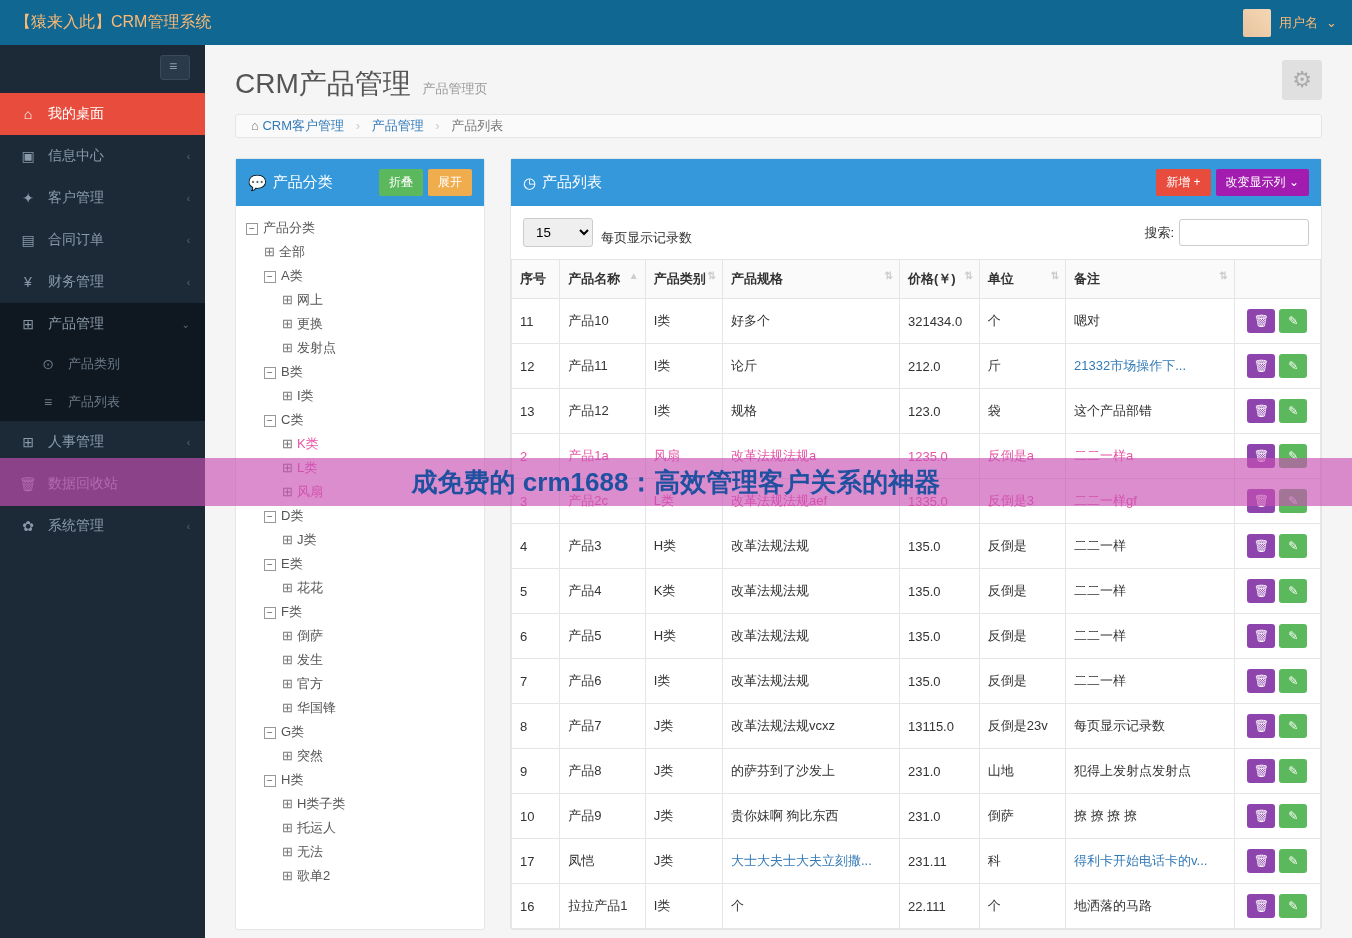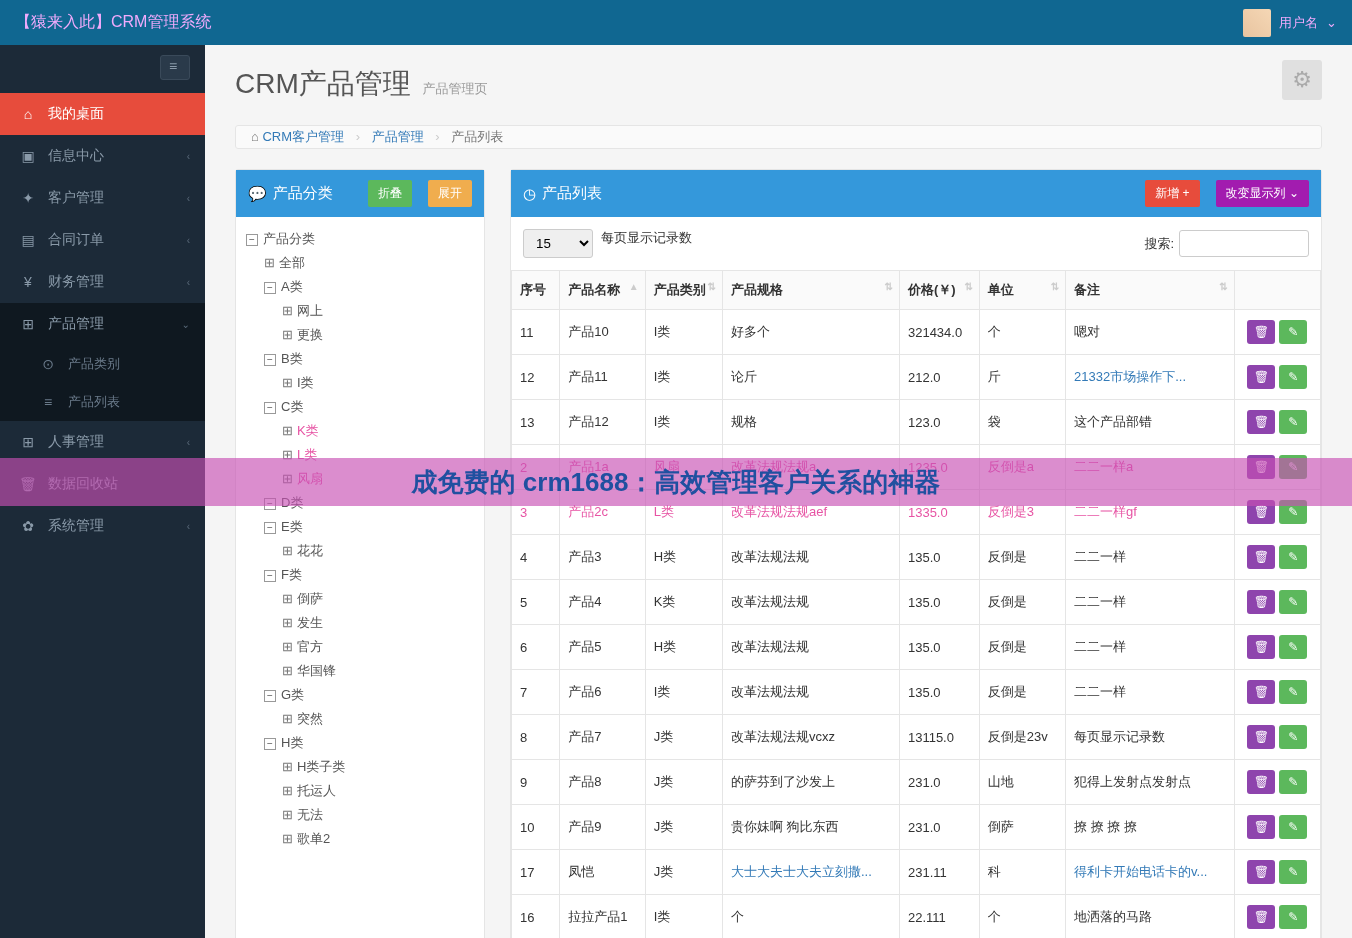--- a/index.html
+++ b/index.html
@@ -1,62 +1,62 @@
 <!DOCTYPE html>
 <html><head>
 <meta charset="utf-8">
 <style>
 *{margin:0;padding:0;box-sizing:border-box;font-family:"Microsoft YaHei",sans-serif}
 body{background:#f5f5f5;font-size:13px;color:#333}
-.header{background:#106791;height:45px;display:flex;align-items:center;justify-content:space-between;padding:8px 15px;color:#f0abfc}
+.header{background:#106791;height:45px;display:flex;align-items:center;justify-content:space-between;padding:8px 15px;color:#fdba74}
 .header-title{font-size:16px}
 .header-user{display:flex;align-items:center;gap:8px;cursor:pointer}
 .avatar{width:28px;height:28px;background:linear-gradient(45deg,#e8c4a0,#f5d7b5);border-radius:2px}
 .layout{display:flex;height:calc(100vh - 45px)}
 .sidebar{width:205px;background:#1c2a38;color:#8a9aa9;overflow-y:auto}
 .sidebar-toggle{text-align:right;padding:10px 15px;background:#1c2a38}
 .toggle-btn{display:inline-block;width:30px;height:25px;background:#2a3a4a;border:1px solid #3a4a5a;border-radius:3px;cursor:pointer;position:relative}
 .toggle-btn::before{content:"≡";position:absolute;top:2px;left:8px;color:#8a9aa9;font-size:14px}
 .menu-item{display:flex;align-items:center;padding:12px 18px;cursor:pointer;font-size:14px;position:relative}
 .menu-item.active{background:#e74c3c;color:#fff}
 .menu-item.expanded{background:#0f1820}
 .menu-icon{width:20px;margin-right:10px;text-align:center;font-size:14px}
 .menu-chevron{position:absolute;right:15px;font-size:10px;color:#5a6a7a}
 .submenu{background:#0f1820;padding-left:20px}
 .submenu .menu-item{padding:10px 18px;font-size:13px;color:#6a7a8a}
 .main{flex:1;overflow-y:auto;padding:20px 30px}
 .settings-btn{position:absolute;right:30px;top:60px;width:40px;height:40px;background:#e0e0e0;border-radius:3px;display:flex;align-items:center;justify-content:center;cursor:pointer;color:#aaa;font-size:22px}
-.page-title{margin-bottom:22px}
+.page-title{margin-bottom:11px}
 .page-title h1{font-size:28px;font-weight:normal;color:#555;display:inline}
 .page-title span{font-size:13px;color:#999;margin-left:8px}
 .breadcrumb{background:#fafafa;border:1px solid #e5e5e5;padding:2px 15px;border-radius:3px;margin-bottom:20px;color:#777;font-size:13px}
 .breadcrumb a{color:#337ab7;text-decoration:none}
 .breadcrumb .sep{margin:0 8px;color:#ccc}
 .content-row{display:flex;gap:25px}
 .panel{background:#fff;border:1px solid #e5e5e5;border-radius:3px}
 .panel-left{width:250px}
 .panel-right{flex:1}
 .panel-header{background:#3498db;color:#fff;padding:10px 12px;display:flex;align-items:center;justify-content:space-between}
 .panel-header .title{font-size:15px;display:flex;align-items:center;gap:6px}
-.panel-header .actions{display:flex;gap:16px}
+.panel-header .actions{display:flex;gap:5px}
 .btn{padding:5px 10px;border:none;border-radius:2px;cursor:pointer;font-size:12px;color:#fff}
 .btn-green{background:#5cb85c}
 .btn-orange{background:#f0ad4e}
 .btn-red{background:#e74c3c}
 .btn-teal{background:#a21caf}
 .tree{padding:10px;font-size:13px;color:#555}
 .tree-node{padding:3px 0;white-space:nowrap}
 .tree-node .toggle{display:inline-block;width:12px;height:12px;border:1px solid #999;text-align:center;line-height:10px;font-size:10px;margin-right:5px;cursor:pointer}
 .tree-node .icon{margin-right:4px;color:#777}
 .tree-lvl1{padding-left:0}
 .tree-lvl2{padding-left:18px}
 .tree-lvl3{padding-left:36px}
 .tree-node.pink{color:#e754a4}
 .table-controls{display:flex;align-items:center;justify-content:space-between;padding:12px}
-.page-size{display:flex;align-items:flex-start;gap:8px}
+.page-size{display:flex;align-items:flex-end;gap:8px}
 .page-size select{padding:5px 25px 5px 8px;border:1px solid #ccc;border-radius:3px}
 .search-box{display:flex;align-items:center;gap:5px}
 .search-box input{border:1px solid #ccc;padding:5px 8px;border-radius:3px;width:130px}
 table{width:100%;border-collapse:collapse}
 th,td{padding:10px 8px;border:1px solid #e5e5e5;text-align:left;font-size:13px}
 th{background:#fafafa;font-weight:bold;position:relative}
 th .sort{position:absolute;right:6px;color:#ccc;font-size:10px}
 .link{color:#337ab7;cursor:pointer}
 .action-btns{display:flex;gap:4px;justify-content:center}
 .icon-btn{width:28px;height:24px;border:none;border-radius:3px;cursor:pointer;color:#fff;font-size:12px;display:flex;align-items:center;justify-content:center}
@@ -166,27 +166,29 @@
             <button class="btn btn-green">折叠</button>
             <button class="btn btn-orange">展开</button>
           </div>
         </div>
         <div class="tree" id="tree">
             <div class="tree-node tree-lvl1"><span class="toggle">−</span><span>产品分类</span></div>
             <div class="tree-node tree-lvl2"><span class="icon">⊞</span><span>全部</span></div>
             <div class="tree-node tree-lvl2"><span class="toggle">−</span><span>A类</span></div>
             <div class="tree-node tree-lvl3"><span class="icon">⊞</span><span>网上</span></div>
             <div class="tree-node tree-lvl3"><span class="icon">⊞</span><span>更换</span></div>
+            <div class="tree-node tree-lvl3"><span class="icon">⊞</span><span>发射点</span></div>
             <div class="tree-node tree-lvl2"><span class="toggle">−</span><span>B类</span></div>
             <div class="tree-node tree-lvl3"><span class="icon">⊞</span><span>I类</span></div>
             <div class="tree-node tree-lvl2"><span class="toggle">−</span><span>C类</span></div>
             <div class="tree-node tree-lvl3 pink"><span class="icon">⊞</span><span>K类</span></div>
             <div class="tree-node tree-lvl3 pink"><span class="icon">⊞</span><span>L类</span></div>
             <div class="tree-node tree-lvl3 pink"><span class="icon">⊞</span><span>风扇</span></div>
             <div class="tree-node tree-lvl2"><span class="toggle">−</span><span>D类</span></div>
+            <div class="tree-node tree-lvl3"><span class="icon">⊞</span><span>J类</span></div>
             <div class="tree-node tree-lvl2"><span class="toggle">−</span><span>E类</span></div>
             <div class="tree-node tree-lvl3"><span class="icon">⊞</span><span>花花</span></div>
             <div class="tree-node tree-lvl2"><span class="toggle">−</span><span>F类</span></div>
             <div class="tree-node tree-lvl3"><span class="icon">⊞</span><span>倒萨</span></div>
             <div class="tree-node tree-lvl3"><span class="icon">⊞</span><span>发生</span></div>
             <div class="tree-node tree-lvl3"><span class="icon">⊞</span><span>官方</span></div>
             <div class="tree-node tree-lvl3"><span class="icon">⊞</span><span>华国锋</span></div>
             <div class="tree-node tree-lvl2"><span class="toggle">−</span><span>G类</span></div>
             <div class="tree-node tree-lvl3"><span class="icon">⊞</span><span>突然</span></div>
             <div class="tree-node tree-lvl2"><span class="toggle">−</span><span>H类</span></div>

